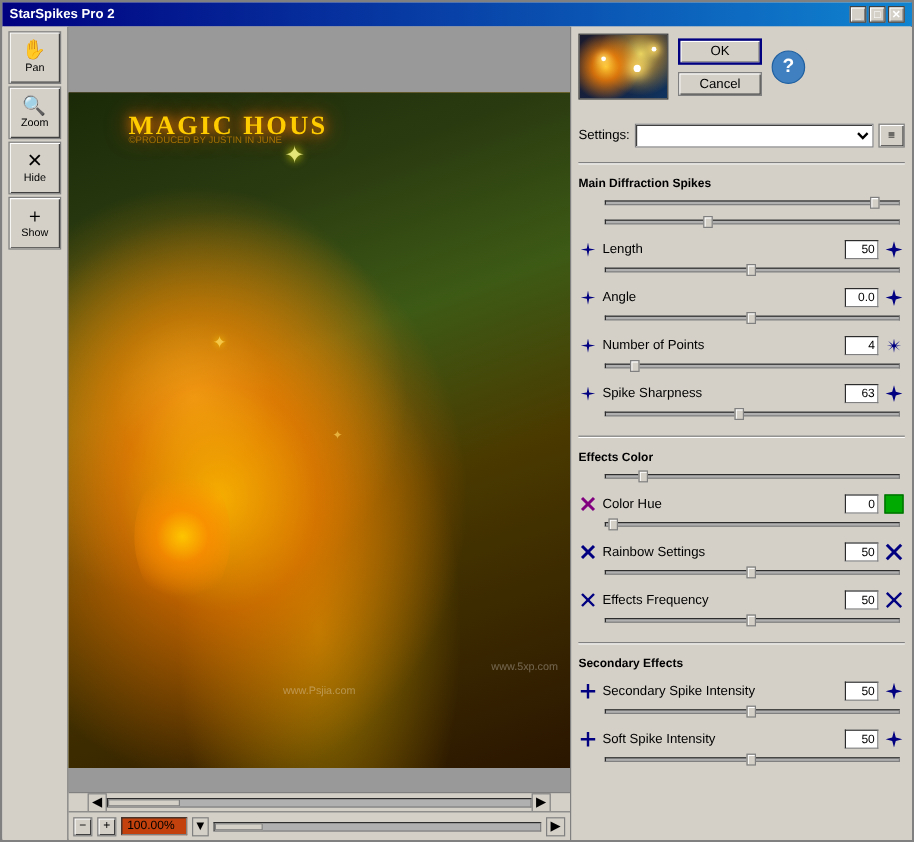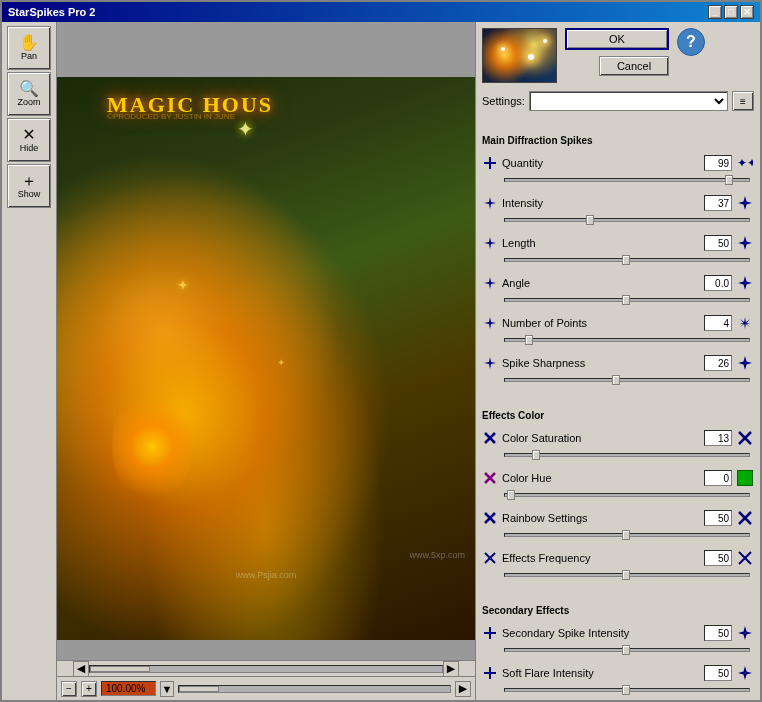--- a/index.html
+++ b/index.html
@@ -207,20 +207,21 @@
       background: #d4d0c8;
       border-left: 1px solid #808080;
       display: flex;
       flex-direction: column;
       padding: 6px;
       gap: 4px;
       overflow-y: auto;
     }
     .preview-row {
       display: flex;
+      align-items: center;
       gap: 8px;
       margin-bottom: 4px;
     }
     .preview-thumb {
       width: 75px;
       height: 55px;
       background:
         radial-gradient(circle at 30% 50%, rgba(255,200,50,1) 0%, rgba(255,130,0,0.8) 20%, transparent 50%),
         radial-gradient(circle at 70% 30%, rgba(255,230,100,0.9) 0%, rgba(200,150,50,0.6) 25%, transparent 55%),
         linear-gradient(135deg, #1a1a2e 0%, #16213e 50%, #0f3460 100%);
@@ -246,41 +247,41 @@
       min-width: 70px;
     }
     .btn-cancel {
       padding: 3px 12px;
       background: #d4d0c8;
       border: 1px solid #808080;
       box-shadow: inset 1px 1px #fff, inset -1px -1px #404040;
       cursor: pointer;
       font-size: 11px;
       min-width: 70px;
-      margin-left: 34px;
     }
     .help-btn {
       width: 28px;
       height: 28px;
       background: #4080c0;
       border-radius: 50%;
       color: white;
       font-size: 16px;
       font-weight: bold;
       display: flex;
       align-items: center;
       justify-content: center;
       cursor: pointer;
       border: 1px solid #2060a0;
     }
     .settings-row {
       display: flex;
       align-items: center;
       gap: 4px;
       margin-bottom: 4px;
+      margin-top: 12px;
     }
     .settings-label {
       font-size: 11px;
       color: #000;
     }
     .settings-dropdown {
       flex: 1;
       height: 20px;
       background: white;
       border: 1px solid #808080;
@@ -482,78 +483,69 @@
         <span class="settings-label">Settings:</span>
         <select class="settings-dropdown"></select>
         <div class="settings-icon-btn">≡</div>
       </div>
 
       <div class="divider"></div>
 
       <div class="section-header">Main Diffraction Spikes</div>
 
       <div class="param-group">
-        <div class="param-row">
-          <div class="param-icon-left">
-            <svg width="14" height="14" viewBox="0 0 14 14">
-              <line x1="7" y1="1" x2="7" y2="13" stroke="#000080" stroke-width="2"></line>
-              <line x1="1" y1="7" x2="13" y2="7" stroke="#000080" stroke-width="2"></line>
-            </svg>
-          </div>
-          <span class="param-label">Quantity</span>
-          <div class="param-value">
-            <span>99</span>
-          </div>
-          <div class="param-icon-right">
-            <svg width="16" height="16" viewBox="0 0 16 16">
-              <text x="0" y="12" font-size="12" fill="#000080">✦✦</text>
-            </svg>
-          </div>
-        </div>
         <div class="slider-row">
           <div class="slider-track">
             <div class="slider-thumb" style="left:90%;"></div>
           </div>
         </div>
       </div>
 
       <div class="param-group">
+        <div class="slider-row">
+          <div class="slider-track">
+            <div class="slider-thumb" style="left:33%;"></div>
+          </div>
+        </div>
+      </div>
+
+      <div class="param-group">
         <div class="param-row">
           <div class="param-icon-left">
             <svg width="14" height="14" viewBox="0 0 14 14">
               <path d="M7,1 L8,6 L13,7 L8,8 L7,13 L6,8 L1,7 L6,6 Z" fill="#000080"></path>
             </svg>
           </div>
-          <span class="param-label">Intensity</span>
-          <div class="param-value">
-            <span>37</span>
+          <span class="param-label">Length</span>
+          <div class="param-value">
+            <span>50</span>
           </div>
           <div class="param-icon-right">
             <svg width="16" height="16" viewBox="0 0 16 16">
               <path d="M8,1 L9.5,6.5 L15,8 L9.5,9.5 L8,15 L6.5,9.5 L1,8 L6.5,6.5 Z" fill="#000080"></path>
             </svg>
           </div>
         </div>
         <div class="slider-row">
           <div class="slider-track">
-            <div class="slider-thumb" style="left:33%;"></div>
+            <div class="slider-thumb" style="left:48%;"></div>
           </div>
         </div>
       </div>
 
       <div class="param-group">
         <div class="param-row">
           <div class="param-icon-left">
             <svg width="14" height="14" viewBox="0 0 14 14">
               <path d="M7,1 L8,6 L13,7 L8,8 L7,13 L6,8 L1,7 L6,6 Z" fill="#000080"></path>
             </svg>
           </div>
-          <span class="param-label">Length</span>
-          <div class="param-value">
-            <span>50</span>
+          <span class="param-label">Angle</span>
+          <div class="param-value">
+            <span>0.0</span>
           </div>
           <div class="param-icon-right">
             <svg width="16" height="16" viewBox="0 0 16 16">
               <path d="M8,1 L9.5,6.5 L15,8 L9.5,9.5 L8,15 L6.5,9.5 L1,8 L6.5,6.5 Z" fill="#000080"></path>
             </svg>
           </div>
         </div>
         <div class="slider-row">
           <div class="slider-track">
             <div class="slider-thumb" style="left:48%;"></div>
@@ -561,159 +553,117 @@
         </div>
       </div>
 
       <div class="param-group">
         <div class="param-row">
           <div class="param-icon-left">
             <svg width="14" height="14" viewBox="0 0 14 14">
               <path d="M7,1 L8,6 L13,7 L8,8 L7,13 L6,8 L1,7 L6,6 Z" fill="#000080"></path>
             </svg>
           </div>
-          <span class="param-label">Angle</span>
-          <div class="param-value">
-            <span>0.0</span>
+          <span class="param-label">Number of Points</span>
+          <div class="param-value">
+            <span>4</span>
+          </div>
+          <div class="param-icon-right">
+            <svg width="16" height="16" viewBox="0 0 16 16">
+              <path d="M8,2 L8.8,7.2 L13,4 L9.5,8 L14,8 L9.5,8.8 L13,12 L8.8,9 L8,14 L7.2,9 L3,12 L6.5,8.8 L2,8 L6.5,8 L3,4 L7.2,7.2 Z" fill="#000080"></path>
+            </svg>
+          </div>
+        </div>
+        <div class="slider-row">
+          <div class="slider-track">
+            <div class="slider-thumb" style="left:8%;"></div>
+          </div>
+        </div>
+      </div>
+
+      <div class="param-group">
+        <div class="param-row">
+          <div class="param-icon-left">
+            <svg width="14" height="14" viewBox="0 0 14 14">
+              <path d="M7,1 L8,6 L13,7 L8,8 L7,13 L6,8 L1,7 L6,6 Z" fill="#000080"></path>
+            </svg>
+          </div>
+          <span class="param-label">Spike Sharpness</span>
+          <div class="param-value">
+            <span>63</span>
           </div>
           <div class="param-icon-right">
             <svg width="16" height="16" viewBox="0 0 16 16">
               <path d="M8,1 L9.5,6.5 L15,8 L9.5,9.5 L8,15 L6.5,9.5 L1,8 L6.5,6.5 Z" fill="#000080"></path>
             </svg>
           </div>
         </div>
         <div class="slider-row">
           <div class="slider-track">
-            <div class="slider-thumb" style="left:48%;"></div>
-          </div>
-        </div>
-      </div>
-
-      <div class="param-group">
-        <div class="param-row">
-          <div class="param-icon-left">
-            <svg width="14" height="14" viewBox="0 0 14 14">
-              <path d="M7,1 L8,6 L13,7 L8,8 L7,13 L6,8 L1,7 L6,6 Z" fill="#000080"></path>
-            </svg>
-          </div>
-          <span class="param-label">Number of Points</span>
-          <div class="param-value">
-            <span>4</span>
-          </div>
-          <div class="param-icon-right">
-            <svg width="16" height="16" viewBox="0 0 16 16">
-              <path d="M8,2 L8.8,7.2 L13,4 L9.5,8 L14,8 L9.5,8.8 L13,12 L8.8,9 L8,14 L7.2,9 L3,12 L6.5,8.8 L2,8 L6.5,8 L3,4 L7.2,7.2 Z" fill="#000080"></path>
-            </svg>
-          </div>
-        </div>
-        <div class="slider-row">
-          <div class="slider-track">
-            <div class="slider-thumb" style="left:8%;"></div>
-          </div>
-        </div>
-      </div>
-
-      <div class="param-group">
-        <div class="param-row">
-          <div class="param-icon-left">
-            <svg width="14" height="14" viewBox="0 0 14 14">
-              <path d="M7,1 L8,6 L13,7 L8,8 L7,13 L6,8 L1,7 L6,6 Z" fill="#000080"></path>
-            </svg>
-          </div>
-          <span class="param-label">Spike Sharpness</span>
-          <div class="param-value">
-            <span>26</span>
-          </div>
-          <div class="param-icon-right">
-            <svg width="16" height="16" viewBox="0 0 16 16">
-              <path d="M8,1 L9.5,6.5 L15,8 L9.5,9.5 L8,15 L6.5,9.5 L1,8 L6.5,6.5 Z" fill="#000080"></path>
-            </svg>
-          </div>
-        </div>
-        <div class="slider-row">
-          <div class="slider-track">
             <div class="slider-thumb" style="left:44%;"></div>
           </div>
         </div>
       </div>
 
       <div class="divider"></div>
 
       <div class="section-header">Effects Color</div>
+
+      <div class="param-group">
+        <div class="slider-row">
+          <div class="slider-track">
+            <div class="slider-thumb" style="left:11%;"></div>
+          </div>
+        </div>
+      </div>
+
+      <div class="param-group">
+        <div class="param-row">
+          <div class="param-icon-left">
+            <svg width="14" height="14" viewBox="0 0 14 14">
+              <line x1="2" y1="2" x2="12" y2="12" stroke="#800080" stroke-width="2.5"></line>
+              <line x1="12" y1="2" x2="2" y2="12" stroke="#800080" stroke-width="2.5"></line>
+            </svg>
+          </div>
+          <span class="param-label">Color Hue</span>
+          <div class="param-value">
+            <span>0</span>
+          </div>
+          <div class="param-icon-right">
+            <div class="green-square"></div>
+          </div>
+        </div>
+        <div class="slider-row">
+          <div class="slider-track">
+            <div class="slider-thumb" style="left:1%;"></div>
+          </div>
+        </div>
+      </div>
 
       <div class="param-group">
         <div class="param-row">
           <div class="param-icon-left">
             <svg width="14" height="14" viewBox="0 0 14 14">
               <line x1="2" y1="2" x2="12" y2="12" stroke="#000080" stroke-width="2.5"></line>
               <line x1="12" y1="2" x2="2" y2="12" stroke="#000080" stroke-width="2.5"></line>
             </svg>
           </div>
-          <span class="param-label">Color Saturation</span>
-          <div class="param-value">
-            <span>13</span>
+          <span class="param-label">Rainbow Settings</span>
+          <div class="param-value">
+            <span>50</span>
           </div>
           <div class="param-icon-right">
             <svg width="16" height="16" viewBox="0 0 16 16">
               <line x1="2" y1="2" x2="14" y2="14" stroke="#000080" stroke-width="2.5"></line>
               <line x1="14" y1="2" x2="2" y2="14" stroke="#000080" stroke-width="2.5"></line>
             </svg>
           </div>
         </div>
         <div class="slider-row">
           <div class="slider-track">
-            <div class="slider-thumb" style="left:11%;"></div>
-          </div>
-        </div>
-      </div>
-
-      <div class="param-group">
-        <div class="param-row">
-          <div class="param-icon-left">
-            <svg width="14" height="14" viewBox="0 0 14 14">
-              <line x1="2" y1="2" x2="12" y2="12" stroke="#800080" stroke-width="2.5"></line>
-              <line x1="12" y1="2" x2="2" y2="12" stroke="#800080" stroke-width="2.5"></line>
-            </svg>
-          </div>
-          <span class="param-label">Color Hue</span>
-          <div class="param-value">
-            <span>0</span>
-          </div>
-          <div class="param-icon-right">
-            <div class="green-square"></div>
-          </div>
-        </div>
-        <div class="slider-row">
-          <div class="slider-track">
-            <div class="slider-thumb" style="left:1%;"></div>
-          </div>
-        </div>
-      </div>
-
-      <div class="param-group">
-        <div class="param-row">
-          <div class="param-icon-left">
-            <svg width="14" height="14" viewBox="0 0 14 14">
-              <line x1="2" y1="2" x2="12" y2="12" stroke="#000080" stroke-width="2.5"></line>
-              <line x1="12" y1="2" x2="2" y2="12" stroke="#000080" stroke-width="2.5"></line>
-            </svg>
-          </div>
-          <span class="param-label">Rainbow Settings</span>
-          <div class="param-value">
-            <span>50</span>
-          </div>
-          <div class="param-icon-right">
-            <svg width="16" height="16" viewBox="0 0 16 16">
-              <line x1="2" y1="2" x2="14" y2="14" stroke="#000080" stroke-width="2.5"></line>
-              <line x1="14" y1="2" x2="2" y2="14" stroke="#000080" stroke-width="2.5"></line>
-            </svg>
-          </div>
-        </div>
-        <div class="slider-row">
-          <div class="slider-track">
             <div class="slider-thumb" style="left:48%;"></div>
           </div>
         </div>
       </div>
 
       <div class="param-group">
         <div class="param-row">
           <div class="param-icon-left">
             <svg width="14" height="14" viewBox="0 0 14 14">
               <line x1="2" y1="2" x2="12" y2="12" stroke="#000080" stroke-width="2"></line>
@@ -768,21 +718,21 @@
       </div>
 
       <div class="param-group">
         <div class="param-row">
           <div class="param-icon-left">
             <svg width="14" height="14" viewBox="0 0 14 14">
               <line x1="7" y1="1" x2="7" y2="13" stroke="#000080" stroke-width="2"></line>
               <line x1="1" y1="7" x2="13" y2="7" stroke="#000080" stroke-width="2"></line>
             </svg>
           </div>
-          <span class="param-label">Soft Flare Intensity</span>
+          <span class="param-label">Soft Spike Intensity</span>
           <div class="param-value">
             <span>50</span>
           </div>
           <div class="param-icon-right">
             <svg width="16" height="16" viewBox="0 0 16 16">
               <path d="M8,1 L9.5,6.5 L15,8 L9.5,9.5 L8,15 L6.5,9.5 L1,8 L6.5,6.5 Z" fill="#000080"></path>
             </svg>
           </div>
         </div>
         <div class="slider-row">

